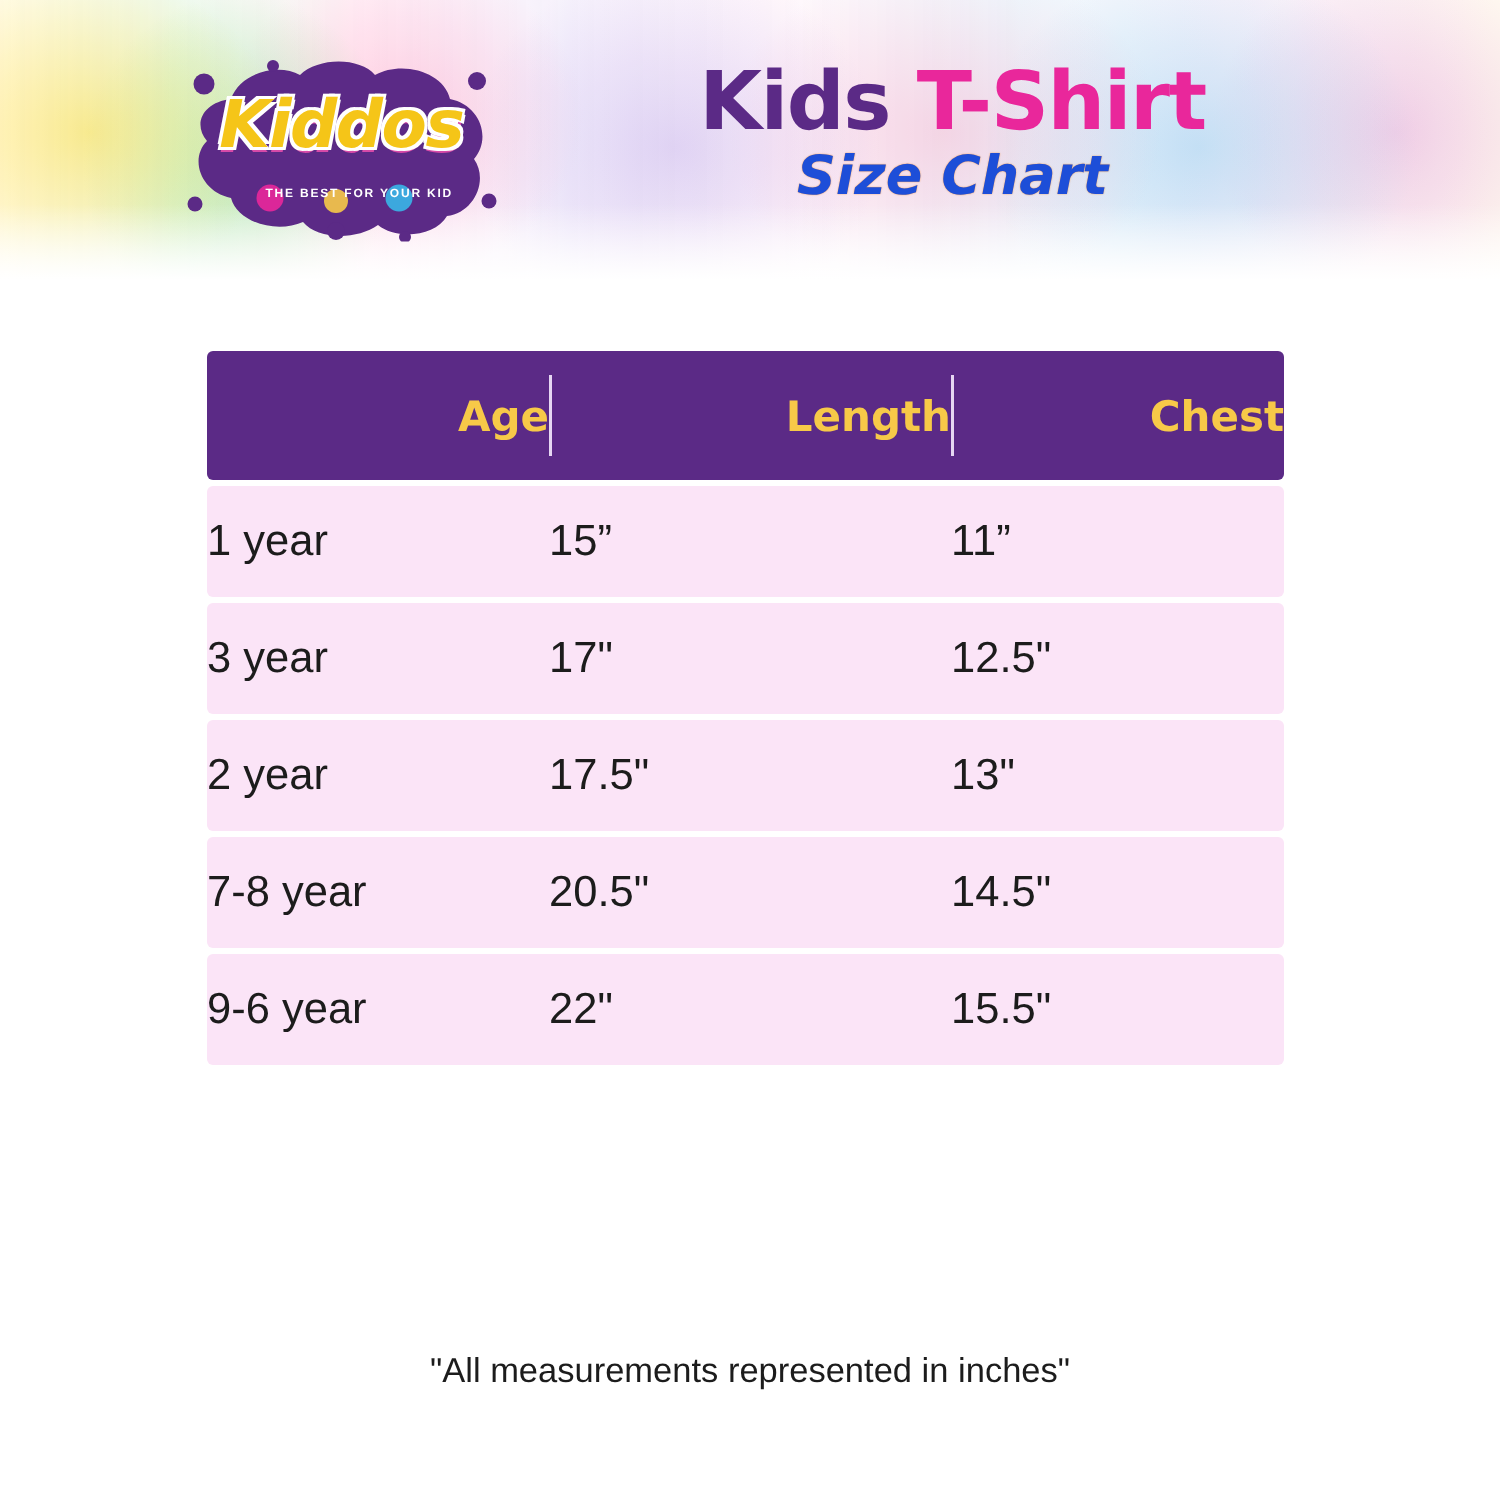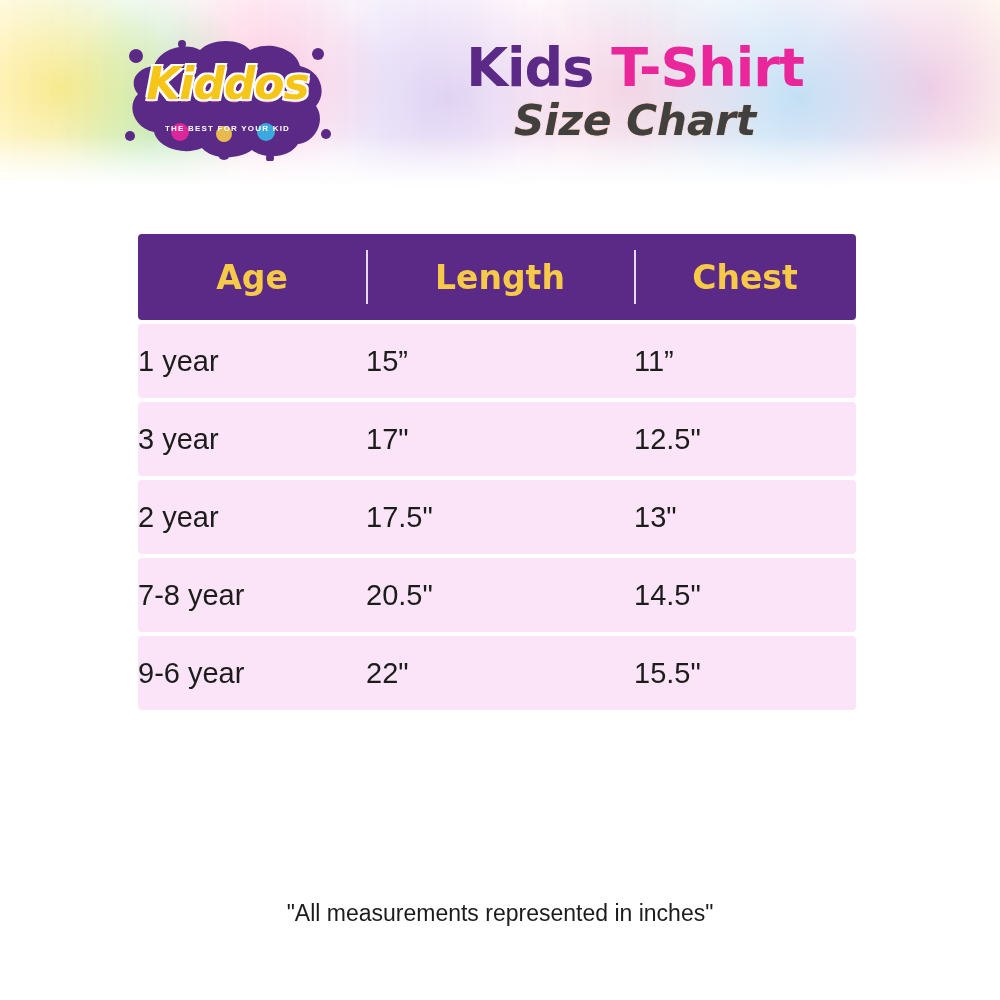--- a/index.html
+++ b/index.html
@@ -92,21 +92,21 @@
     letter-spacing: -1px;
     line-height: 1;
     color: #f5c518;
     text-shadow:
       -2px -2px 0 #ffffff, 2px -2px 0 #ffffff,
       -2px 2px 0 #ffffff, 2px 2px 0 #ffffff,
       0 3px 0 #d64aa8;
   }
   .logo-tag {
     position: absolute;
-    left: 0;
+    left: 12px;
     top: 88px;
     width: 215px;
     text-align: center;
     font-family: "Liberation Sans", sans-serif;
     font-size: 8px;
     font-weight: bold;
     letter-spacing: 1.2px;
     color: #ffffff;
   }
 
@@ -127,23 +127,23 @@
     color: #5b2a86;
   }
   .title-line1 .accent {
     color: #e9279b;
   }
   .title-line2 {
     margin-top: 2px;
     font-family: "DejaVu Sans", sans-serif;
     font-weight: bold;
     font-style: italic;
-    font-size: 42px;
+    font-size: 36px;
     line-height: 1.05;
-    color: #404040;
+    color: #1d4ed8;
     text-shadow: 0 0 1px #f08a2a;
   }
 
   
   .table-wrap {
     position: absolute;
     left: 138px;
     top: 230px;
     width: 718px;
   }
@@ -151,24 +151,24 @@
     width: 718px;
     border-collapse: separate;
     border-spacing: 0 4px;
     table-layout: fixed;
   }
   .size-table thead th {
     background: #5b2a86;
     color: #f7c948;
     font-family: "DejaVu Sans", sans-serif;
     font-weight: bold;
-    font-size: 33px;
+    font-size: 28px;
     height: 86px;
     padding: 0;
-    text-align: center;
+    text-align: right;
     position: relative;
   }
   .size-table thead th:first-child { border-radius: 4px 0 0 4px; }
   .size-table thead th:last-child  { border-radius: 0 4px 4px 0; }
   .size-table thead th + th::before {
     content: "";
     position: absolute;
     left: 0;
     top: 16px;
     bottom: 16px;

